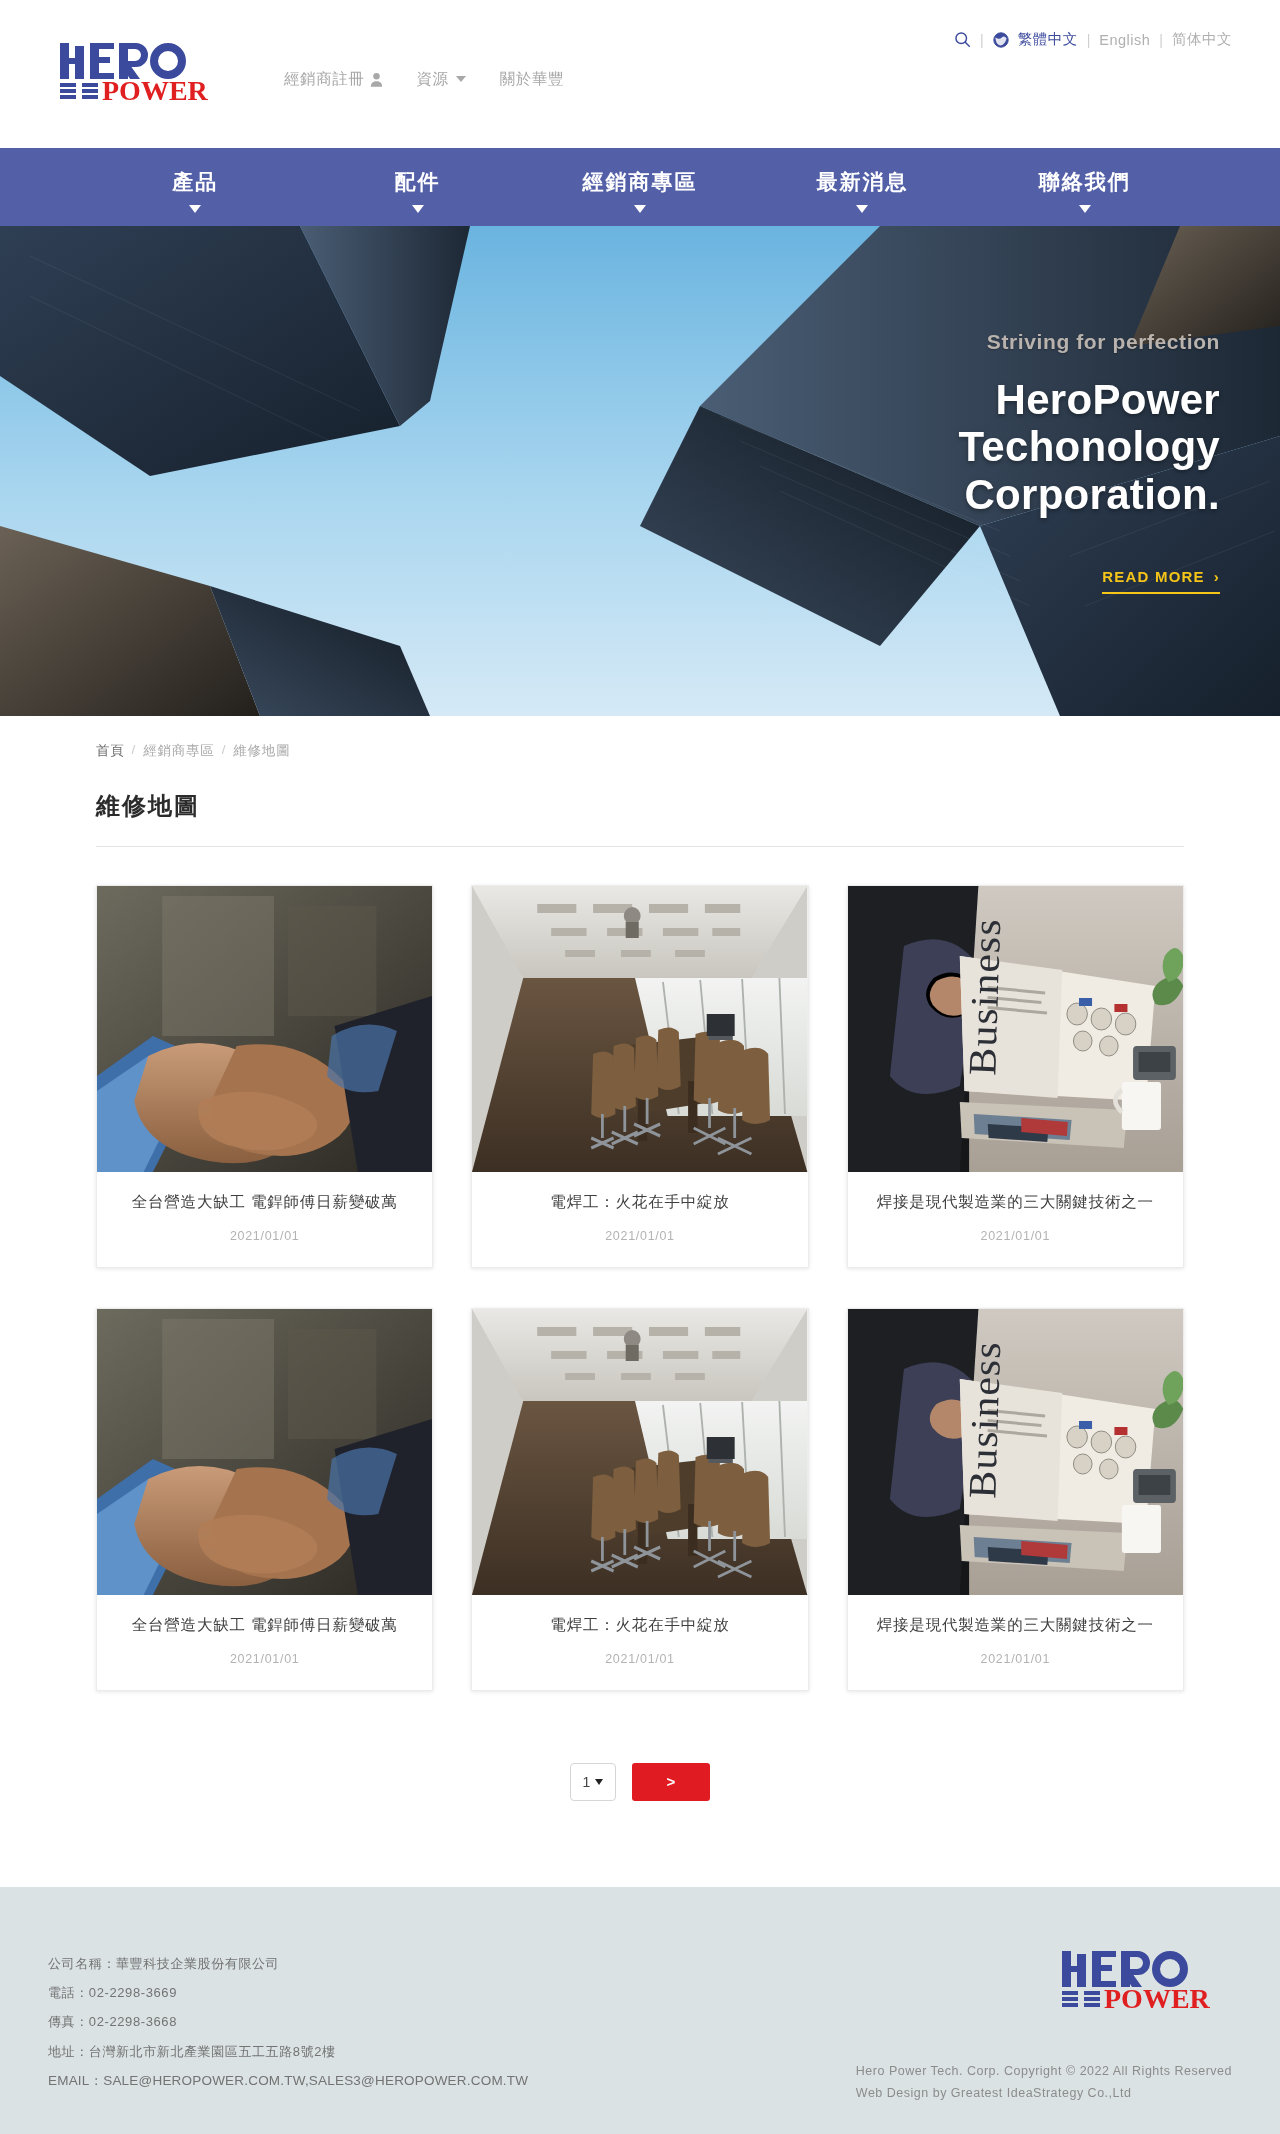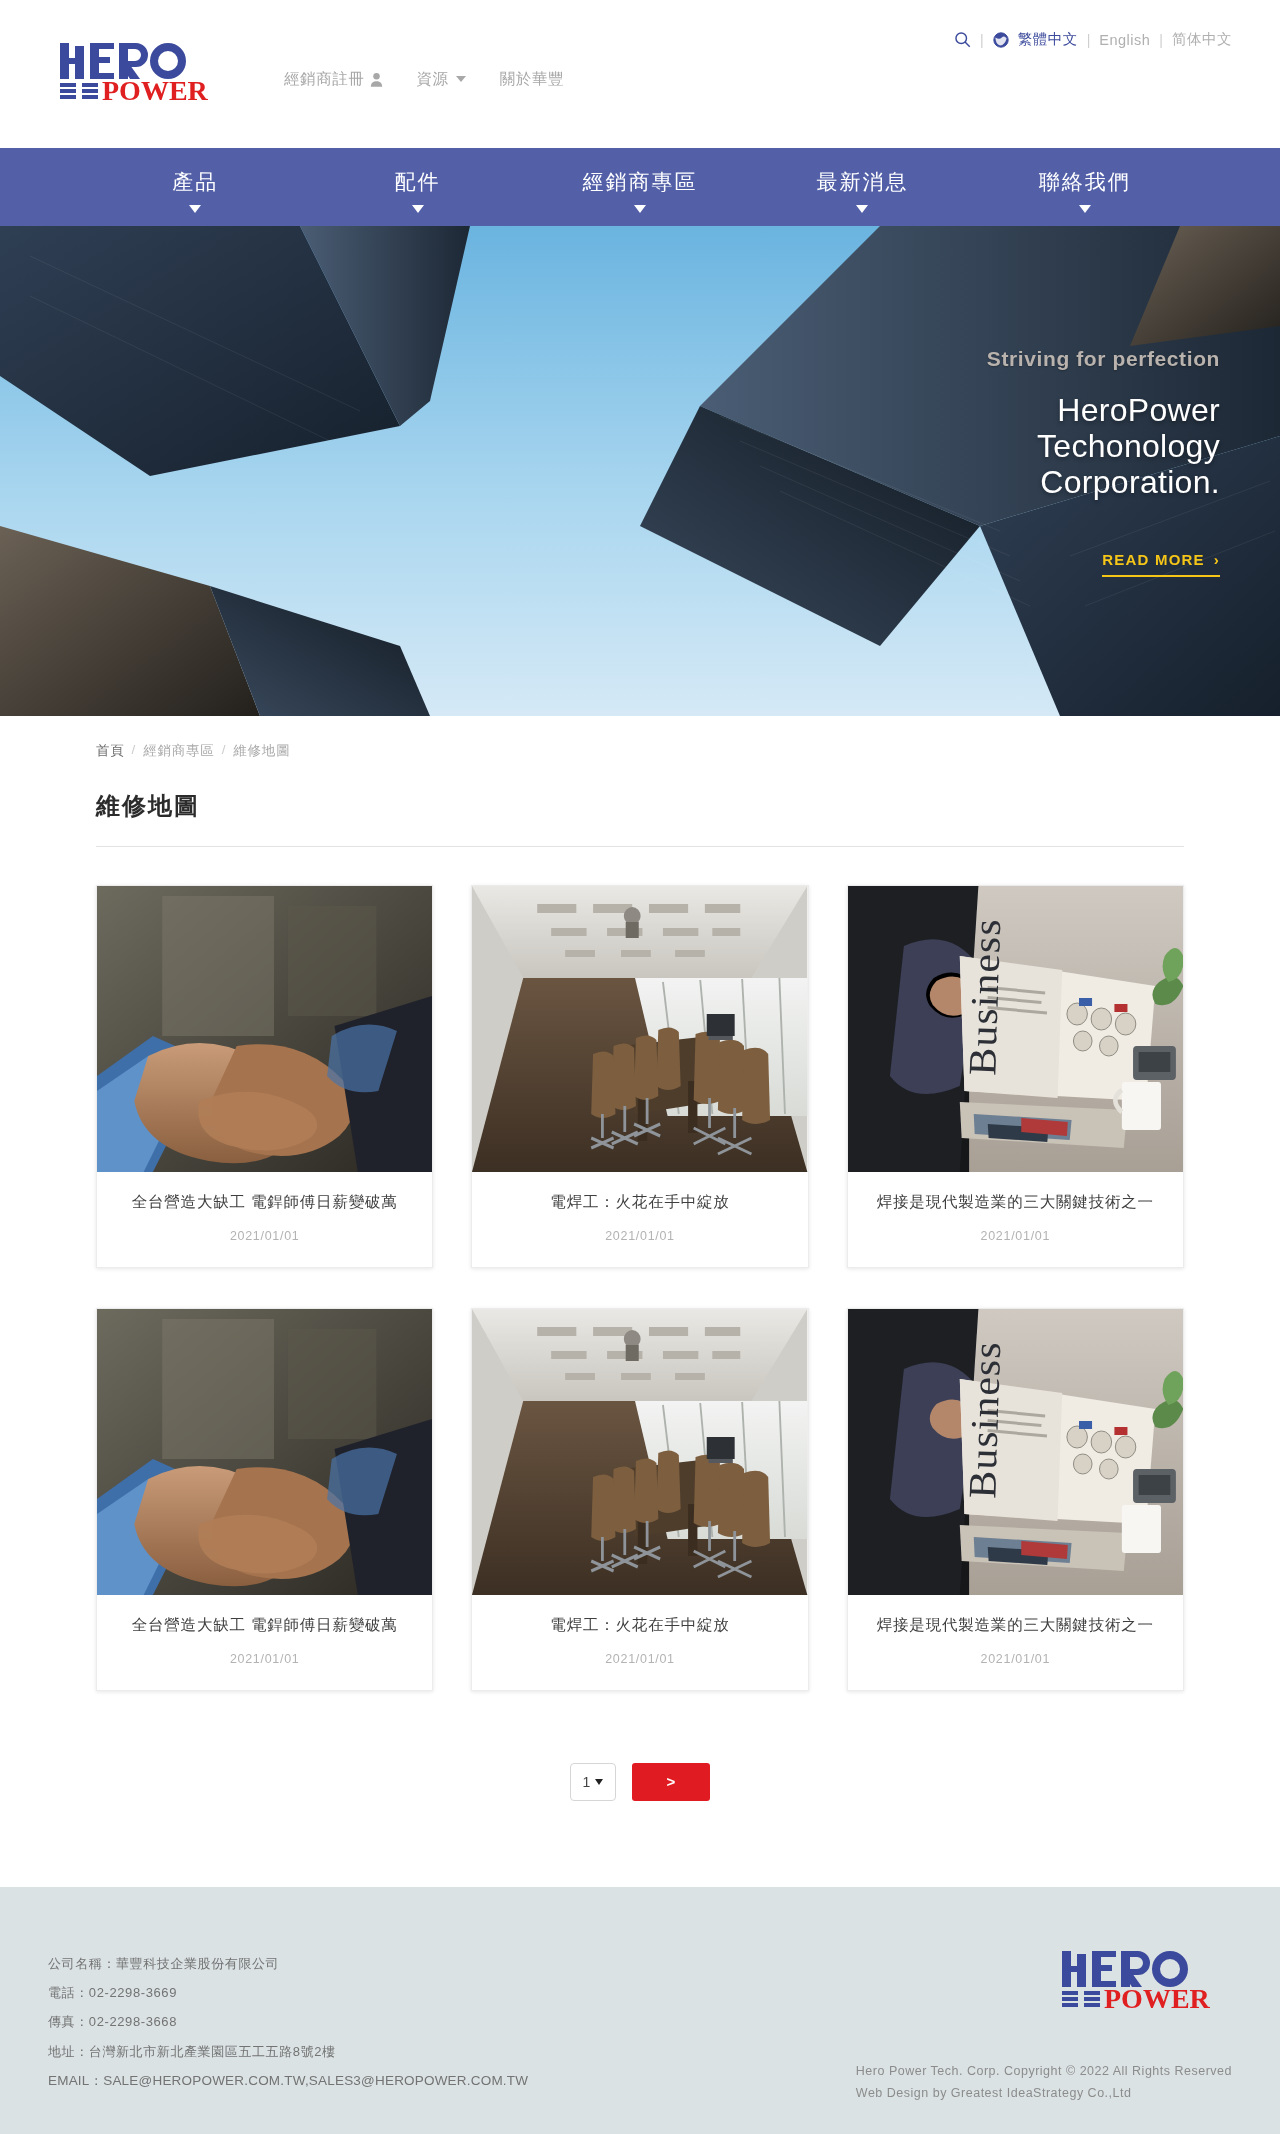--- a/index.html
+++ b/index.html
@@ -72,20 +72,21 @@
   .search-ico, .globe-ico { cursor: pointer; display: block; }
 
   
   .mainnav {
     background: #5360a8;
     height: 78px;
     display: flex;
     align-items: flex-start;
     justify-content: space-between;
     padding: 0 84px;
+    font-weight: bold;
   }
   .mainnav-item {
     flex: 1;
     text-align: center;
     color: #ffffff;
     font-size: 21px;
     letter-spacing: 2px;
     padding-top: 20px;
     cursor: pointer;
     position: relative;
@@ -121,23 +122,23 @@
   }
   .hero-kicker {
     font-size: 21px;
     font-weight: bold;
     color: #b9b2ad;
     letter-spacing: .6px;
     margin-bottom: 22px;
     text-shadow: 0 1px 2px rgba(0,0,0,.25);
   }
   .hero-title {
-    font-size: 32px;
+    font-size: 42px;
     line-height: 1.12;
-    font-weight: normal;
+    font-weight: bold;
     color: #ffffff;
     letter-spacing: .3px;
     text-shadow: 0 2px 4px rgba(0,0,0,.35);
   }
   .hero-readmore {
     margin-top: 50px;
     color: #f5c518;
     font-size: 15px;
     font-weight: bold;
     letter-spacing: 1.2px;

